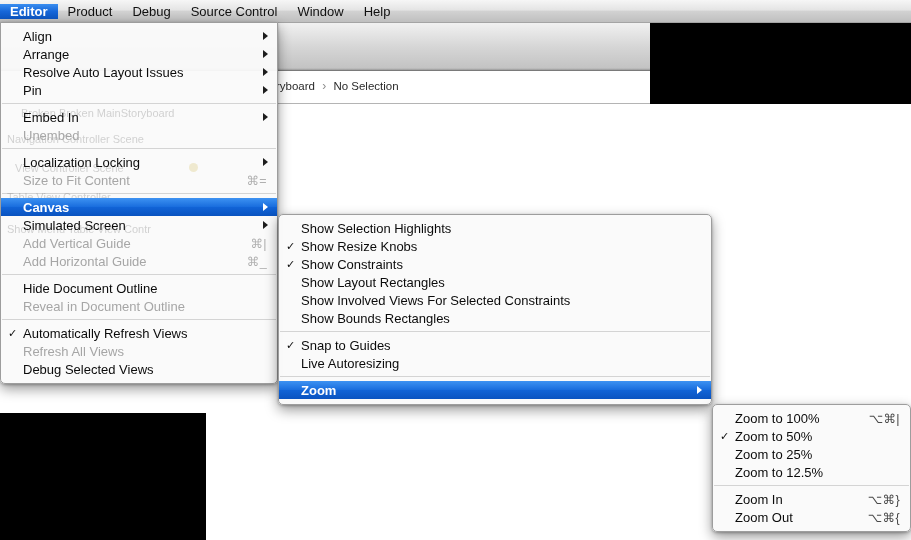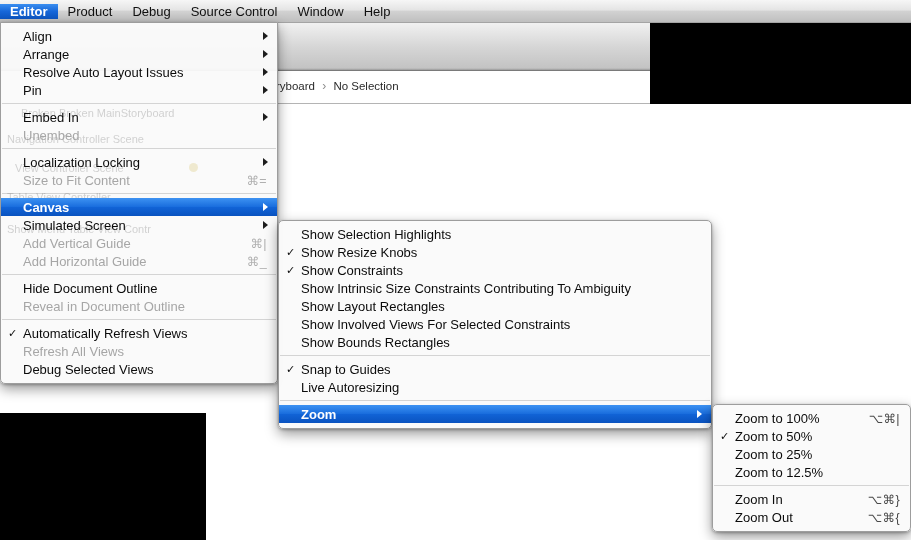--- a/index.html
+++ b/index.html
@@ -105,21 +105,21 @@
     position: absolute; right: 10px; top: 50%; transform: translateY(-50%);
     font-size: 12.5px; color: #4a4a4a; letter-spacing: 0.4px;
   }
   .mrow.disabled .shortcut { color: #b0b0b0; }
   .msep {
     height: 1px; background: #d4d4d4; margin: 4px 1px 4px 1px;
   }
 
   
   #editor-menu { left: 0; top: 22px; width: 278px; }
-  #canvas-menu { left: 278px; top: 220px; width: 434px; }
+  #canvas-menu { left: 278px; top: 214px; width: 434px; }
   #zoom-menu   { left: 712px; top: 404px; width: 199px; }
 
   
   .bleed {
     position: absolute; pointer-events: none;
     font-size: 11px; color: rgba(90,90,90,0.26);
     white-space: nowrap;
   }
   .bleed-dot {
     position: absolute; width: 9px; height: 9px; border-radius: 50%;
@@ -252,23 +252,20 @@
         </div>
         <div class="mrow">
           <span class="check">✓</span>
           <span class="lbl">Show Resize Knobs</span>
         </div>
         <div class="mrow">
           <span class="check">✓</span>
           <span class="lbl">Show Constraints</span>
         </div>
         <div class="mrow">
-          <span class="lbl">Show Intrinsic Size Constraints Contributing To Ambiguity</span>
-        </div>
-        <div class="mrow">
           <span class="lbl">Show Layout Rectangles</span>
         </div>
         <div class="mrow">
           <span class="lbl">Show Involved Views For Selected Constraints</span>
         </div>
         <div class="mrow">
           <span class="lbl">Show Bounds Rectangles</span>
         </div>
         <div class="msep"></div>
         <div class="mrow">

